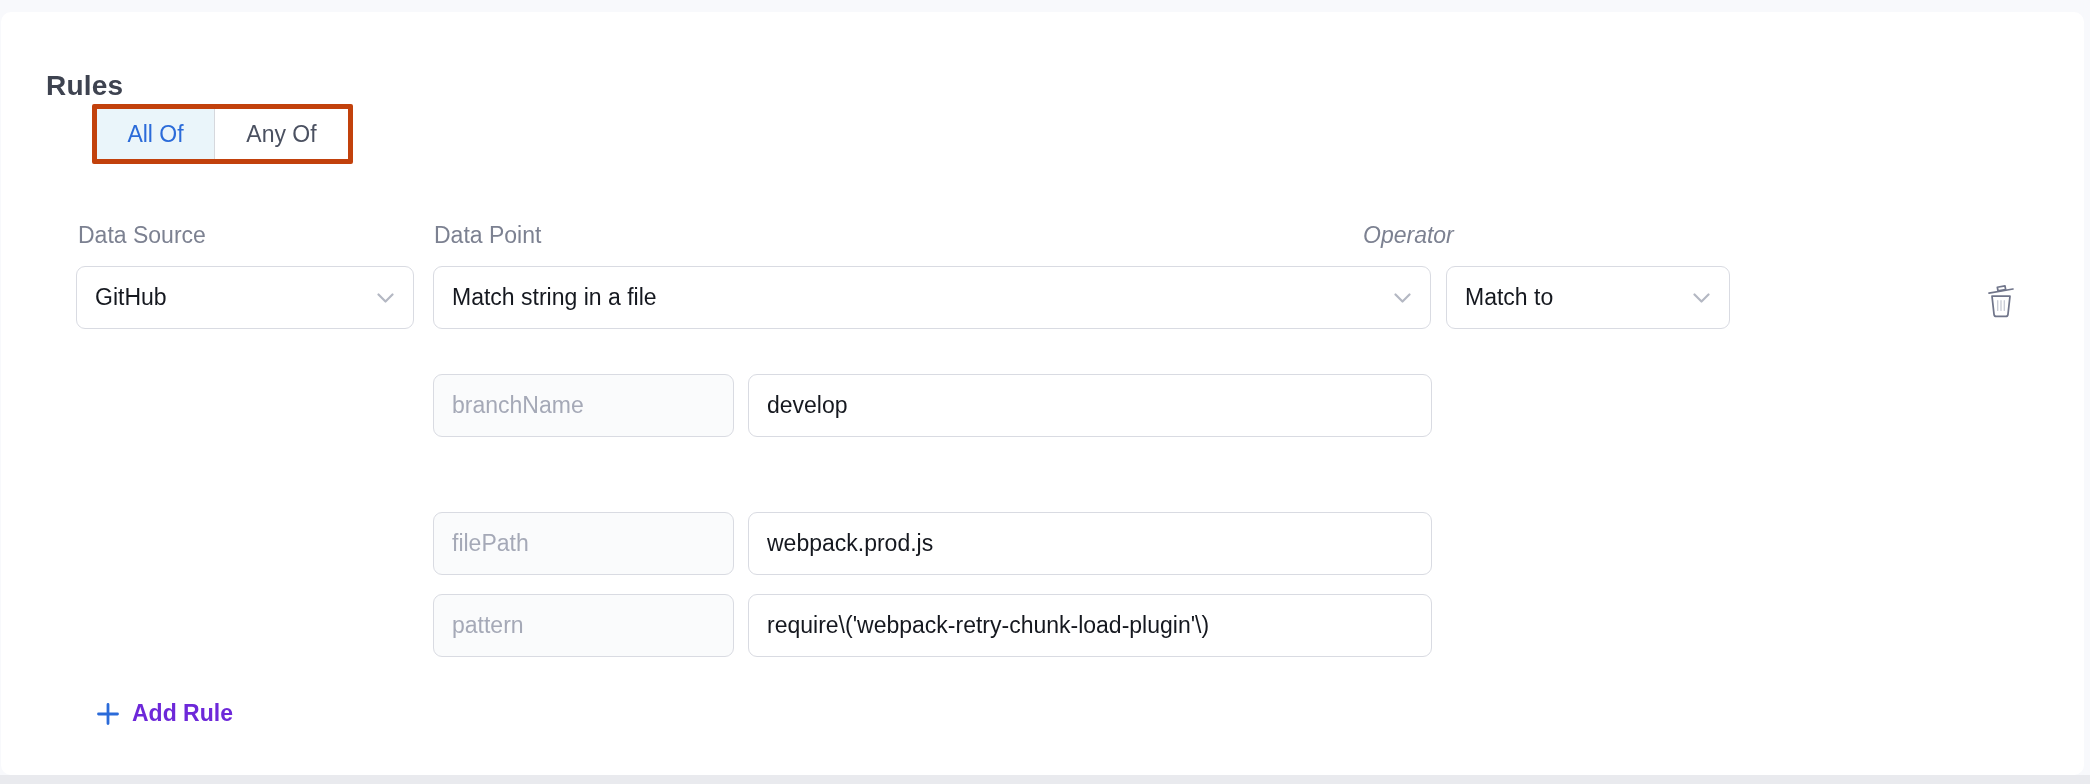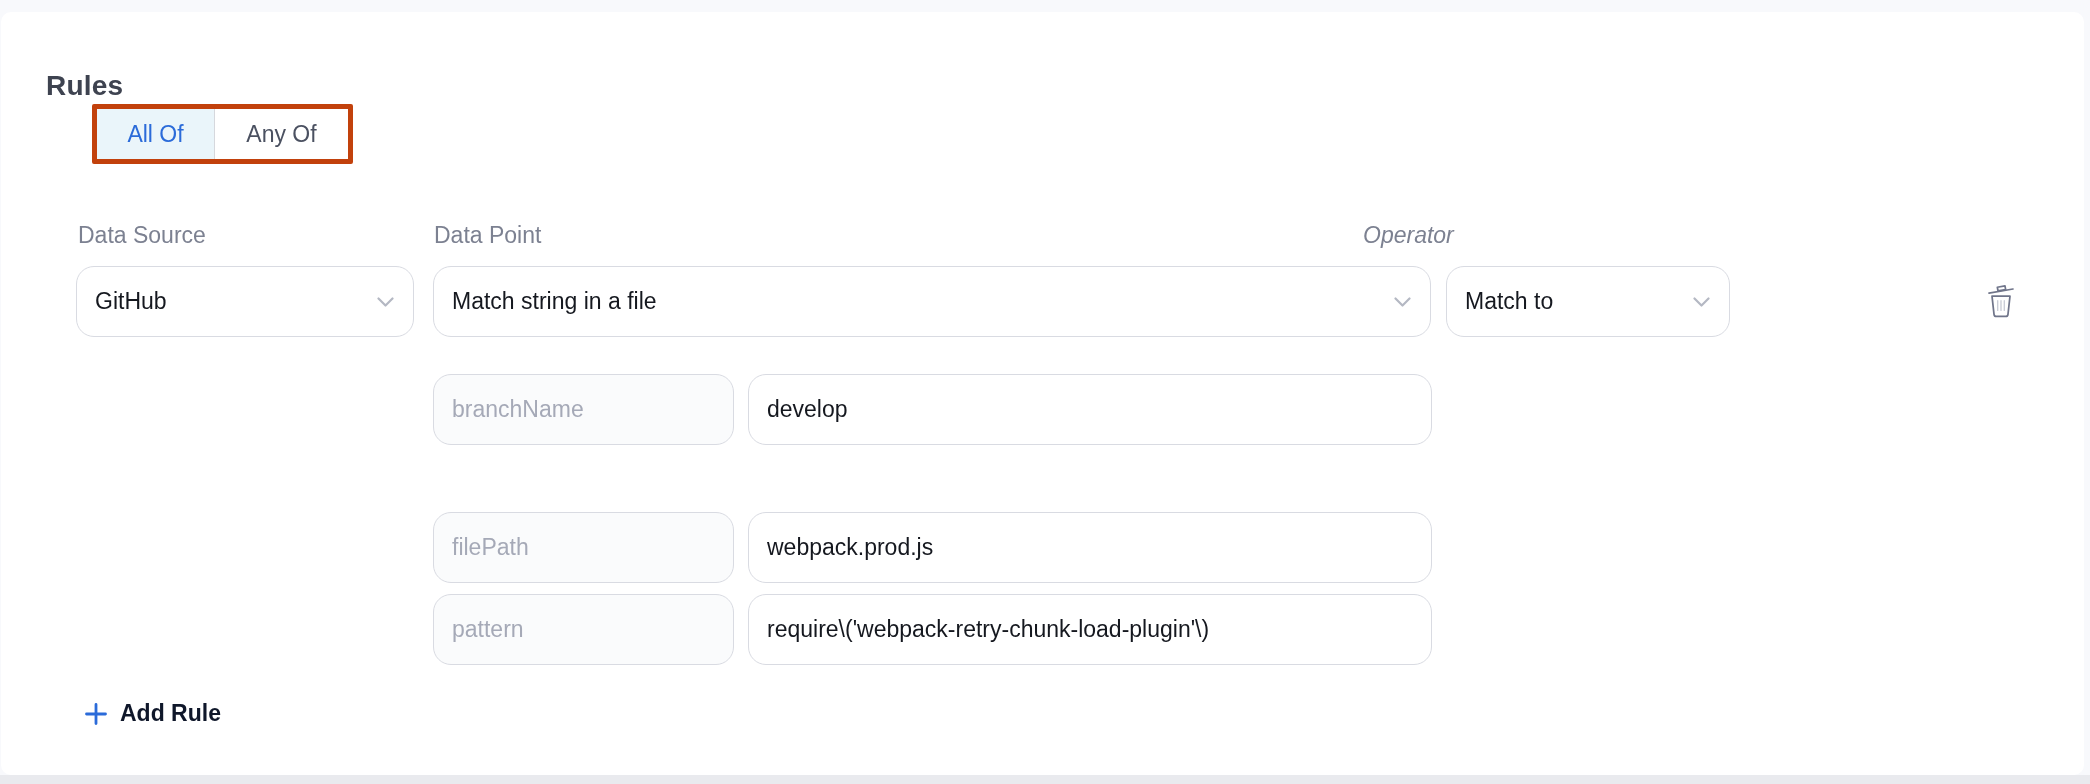--- a/index.html
+++ b/index.html
@@ -28,22 +28,22 @@
     display:flex;align-items:center;justify-content:center;
     font-size:23px;cursor:pointer;box-sizing:border-box;background:#fff;color:#4b5161;
   }
   .toggle-seg.first{width:118px;border-right:1px solid #d6d8dd;}
   .toggle-seg.second{width:133px;}
   .toggle-seg.selected{background:#eaf5fa;color:#2b6bd9;}
   .field-label{
     position:absolute;top:210px;font-size:23px;color:#7c8191;line-height:26px;
   }
   .select-box,.key-box,.value-box{
-    position:absolute;height:71px;box-sizing:border-box;
-    border:1px solid #d9dbe2;border-radius:18px;background:#fff;
+    position:absolute;height:63px;box-sizing:border-box;
+    border:1px solid #d9dbe2;border-radius:9px;background:#fff;
     display:flex;align-items:center;font-size:23px;color:#15181f;
   }
   .select-box{padding:0 50px 0 18px;cursor:pointer;}
   .select-box .chevron{
     position:absolute;right:19px;top:50%;margin-top:-5px;width:17px;height:11px;
   }
   .sel-source{left:75px;width:338px;top:254px;}
   .sel-point{left:432px;width:998px;top:254px;}
   .sel-operator{left:1445px;width:284px;top:254px;}
   .sel-expected{left:1745px;width:194px;top:254px;}
@@ -54,22 +54,22 @@
   .key-box{
     background:#fafbfc;color:#a5a9b7;padding:0 18px;width:301px;left:432px;
   }
   .value-box{
     width:684px;left:747px;padding:16px 18px;
     font-family:"Liberation Sans", sans-serif;outline:none;
   }
   input.value-box{border:1px solid #d9dbe2;}
   .p-row1{top:362px;} .p-row2{top:500px;} .p-row3{top:582px;}
   .add-rule{
-    position:absolute;left:78px;top:686px;display:flex;align-items:center;gap:11px;
-    color:#0f172a;font-size:23px;font-weight:700;cursor:pointer;
+    position:absolute;left:90px;top:686px;display:flex;align-items:center;gap:11px;
+    color:#6d28d9;font-size:23px;font-weight:700;cursor:pointer;
     background:transparent;border:none;padding:2px 4px;font-family:"Liberation Sans", sans-serif;
   }
   .add-rule svg{display:block;}
 </style>
 </head>
 <body>
 
 <div class="card">
 
   <div class="rules-title">Rules</div>

